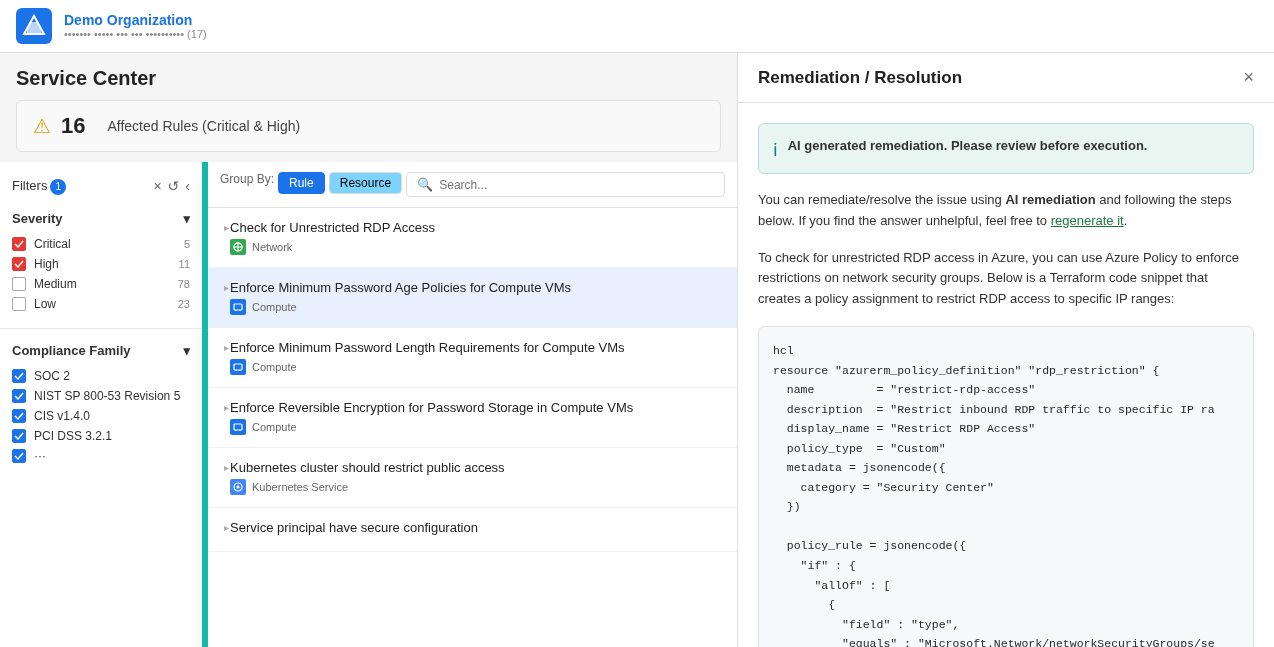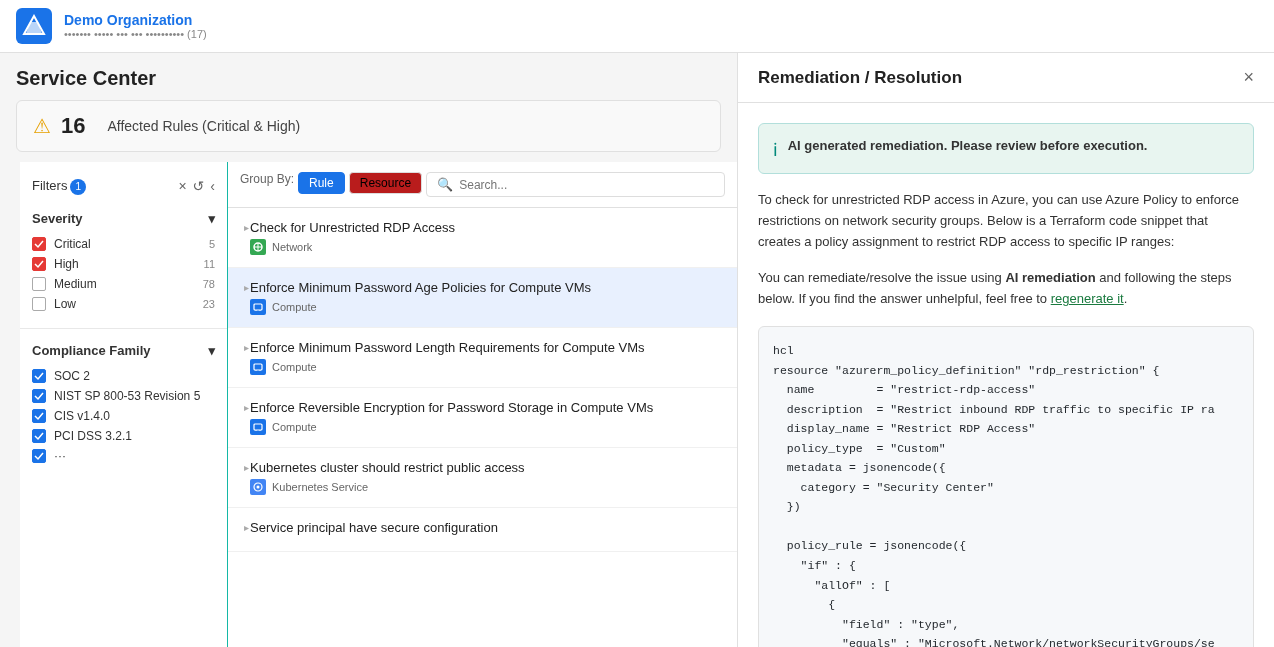--- a/index.html
+++ b/index.html
@@ -17,41 +17,41 @@
     .left-panel { width: 737px; display: flex; flex-direction: column; overflow: hidden; }
     .page-title { padding: 14px 16px 10px; font-size: 20px; font-weight: 600; color: #222; }
 
     .alert-banner { margin: 0 16px 10px; background: #f9f9f9; border: 1px solid #e0e0e0; border-radius: 6px; padding: 12px 16px; display: flex; align-items: center; gap: 10px; }
     .alert-icon { color: #e6a000; font-size: 20px; }
     .alert-count { font-size: 22px; font-weight: 700; color: #222; margin-right: 12px; }
     .alert-text { font-size: 14px; color: #444; }
 
     .content-area { display: flex; flex: 1; overflow: hidden; }
 
-    .filters-panel { width: 208px; border-right: 1px solid #14b8a6; background: #fff; padding: 10px 0; overflow-y: auto; margin-left: 20px; }
+    .filters-panel { width: 208px; border-right: 6px solid #14b8a6; background: #fff; padding: 10px 0; overflow-y: auto; }
     .filters-header { display: flex; align-items: center; justify-content: space-between; padding: 6px 12px 10px; }
     .filters-badge { background: #1a73e8; color: #fff; border-radius: 50%; width: 16px; height: 16px; font-size: 10px; display: inline-flex; align-items: center; justify-content: center; margin-left: 3px; }
     .filters-actions { display: flex; gap: 6px; color: #666; }
     .filters-actions span { cursor: pointer; font-size: 14px; }
 
     .filter-section { padding: 6px 12px; }
     .filter-section-header { display: flex; justify-content: space-between; align-items: center; font-weight: 600; font-size: 13px; margin-bottom: 8px; cursor: pointer; }
     .filter-item { display: flex; align-items: center; gap: 8px; padding: 3px 0; }
     .filter-checkbox { width: 14px; height: 14px; border: 1.5px solid #aaa; border-radius: 2px; display: flex; align-items: center; justify-content: center; background: #fff; flex-shrink: 0; }
     .filter-checkbox.checked { background: #e53935; border-color: #e53935; }
     .filter-checkbox.checked-blue { background: #1a73e8; border-color: #1a73e8; }
     .filter-checkbox svg { width: 10px; height: 10px; }
     .filter-label { flex: 1; font-size: 12px; color: #333; }
     .filter-count { font-size: 11px; color: #888; }
     .divider { height: 1px; background: #e8e8e8; margin: 8px 0; }
 
     .rules-panel { flex: 1; background: #fff; overflow-y: auto; }
     .rules-toolbar { display: flex; align-items: flex-start; gap: 4px; padding: 10px 12px; border-bottom: 1px solid #e0e0e0; }
     .group-by-label { font-size: 12px; color: #666; }
-    .group-btn { padding: 3px 10px; border: 1px solid #ddd; border-radius: 4px; font-size: 12px; cursor: pointer; background: #b91c1c; }
+    .group-btn { padding: 3px 10px; border: 1px solid #ddd; border-radius: 4px; font-size: 12px; cursor: pointer; background: #7dd3fc; }
     .group-btn.active { background: #1a73e8; color: #fff; border-color: #1a73e8; }
     .search-box { display: flex; align-items: center; gap: 6px; border: 1px solid #ddd; border-radius: 4px; padding: 4px 10px; flex: 1; }
     .search-box input { border: none; outline: none; font-size: 12px; background: transparent; width: 100%; }
 
     .rule-item { border-bottom: 1px solid #f0f0f0; padding: 12px 12px 12px 16px; display: flex; align-items: flex-start; gap: 1px; cursor: pointer; }
     .rule-item.selected { background: #e8f0fe; }
     .expand-icon { color: #aaa; font-size: 10px; padding-top: 2px; }
     .rule-info { flex: 1; }
     .rule-name { font-size: 13px; color: #222; margin-bottom: 4px; }
     .rule-service { display: flex; align-items: center; gap: 6px; }
@@ -320,25 +320,25 @@
     </div>
     <div class="rp-body">
 
       <div class="ai-notice">
         <span class="ai-notice-icon">ℹ</span>
         <div class="ai-notice-text">
           <strong>AI generated remediation. Please review before execution.</strong>
         </div>
       </div>
 
-      <p class="rp-desc">To check for unrestricted RDP access in Azure, you can use Azure Policy to enforce restrictions on network security groups. Below is a Terraform code snippet that creates a policy assignment to restrict RDP access to specific IP ranges:</p>
-
       <p class="rp-desc">
         <span>You can remediate/resolve the issue using </span><strong>AI remediation</strong><span> and following the steps below. If you find the answer unhelpful, feel free to </span><span class="link">regenerate it</span><span>.</span>
       </p>
+
+      <p class="rp-desc">To check for unrestricted RDP access in Azure, you can use Azure Policy to enforce restrictions on network security groups. Below is a Terraform code snippet that creates a policy assignment to restrict RDP access to specific IP ranges:</p>
 
       <div class="code-block">hcl
 resource "azurerm_policy_definition" "rdp_restriction" {
   name         = "restrict-rdp-access"
   description  = "Restrict inbound RDP traffic to specific IP ra
   display_name = "Restrict RDP Access"
   policy_type  = "Custom"
   metadata = jsonencode({
     category = "Security Center"
   })

